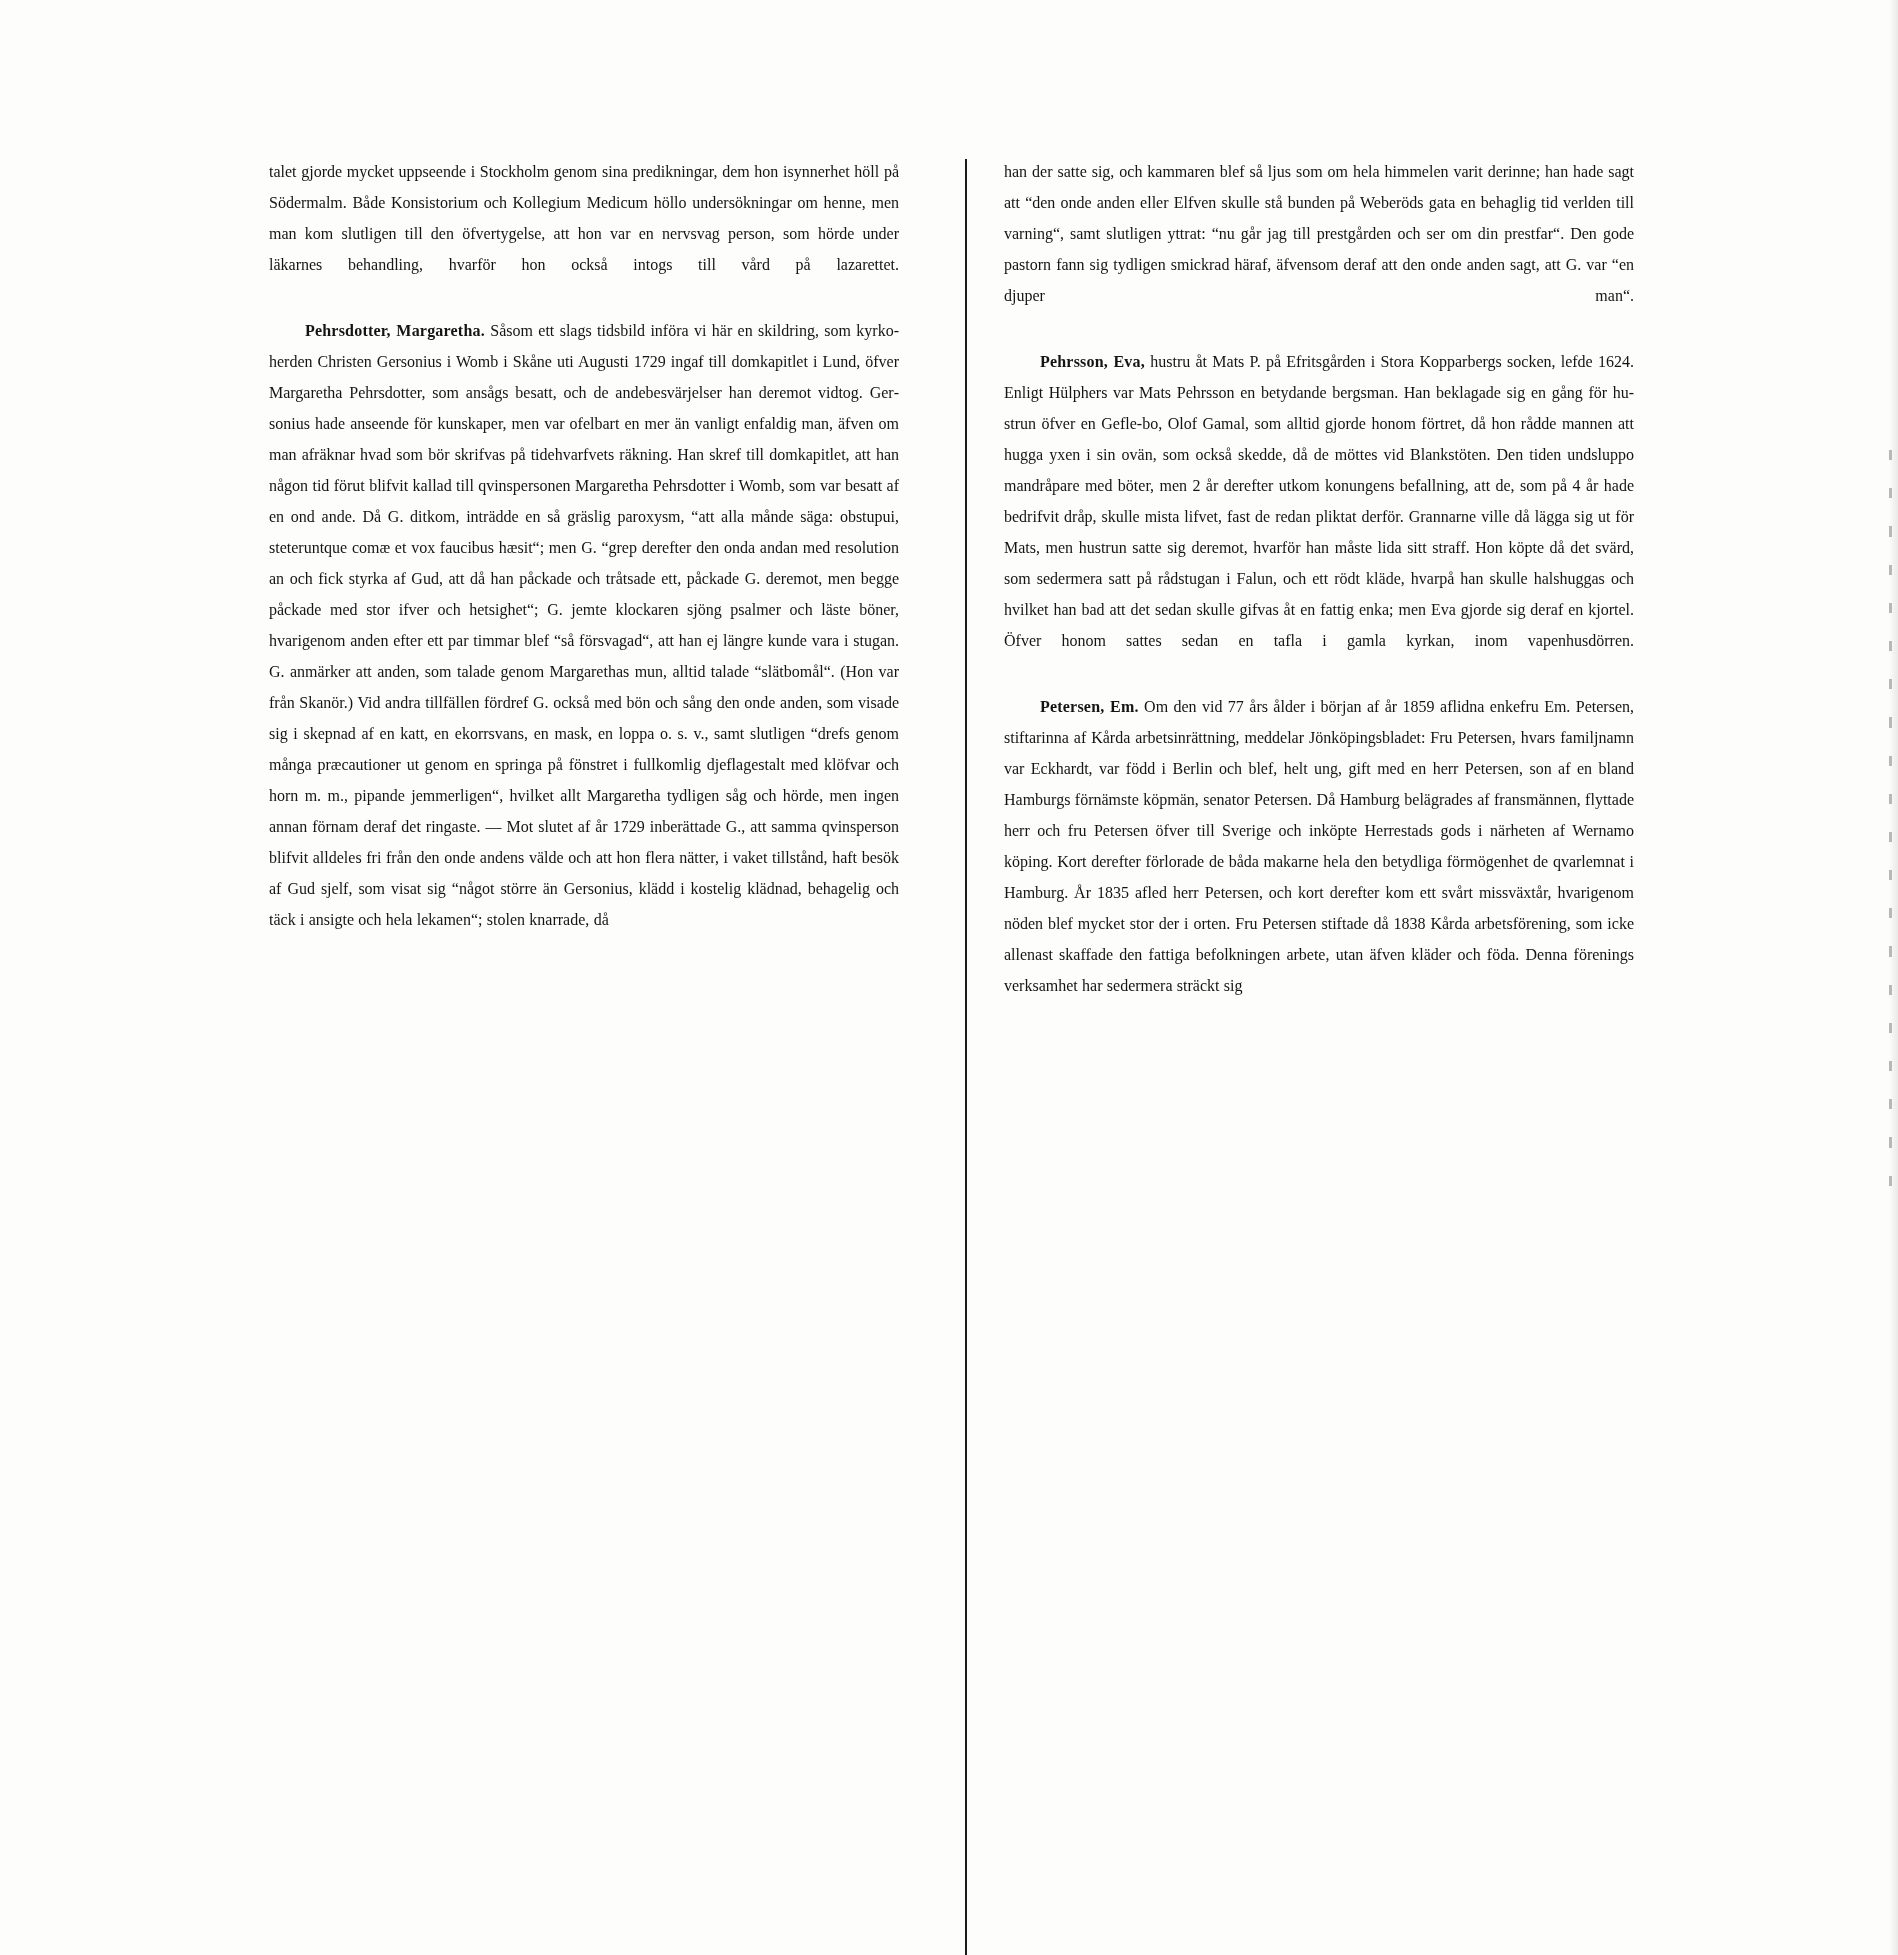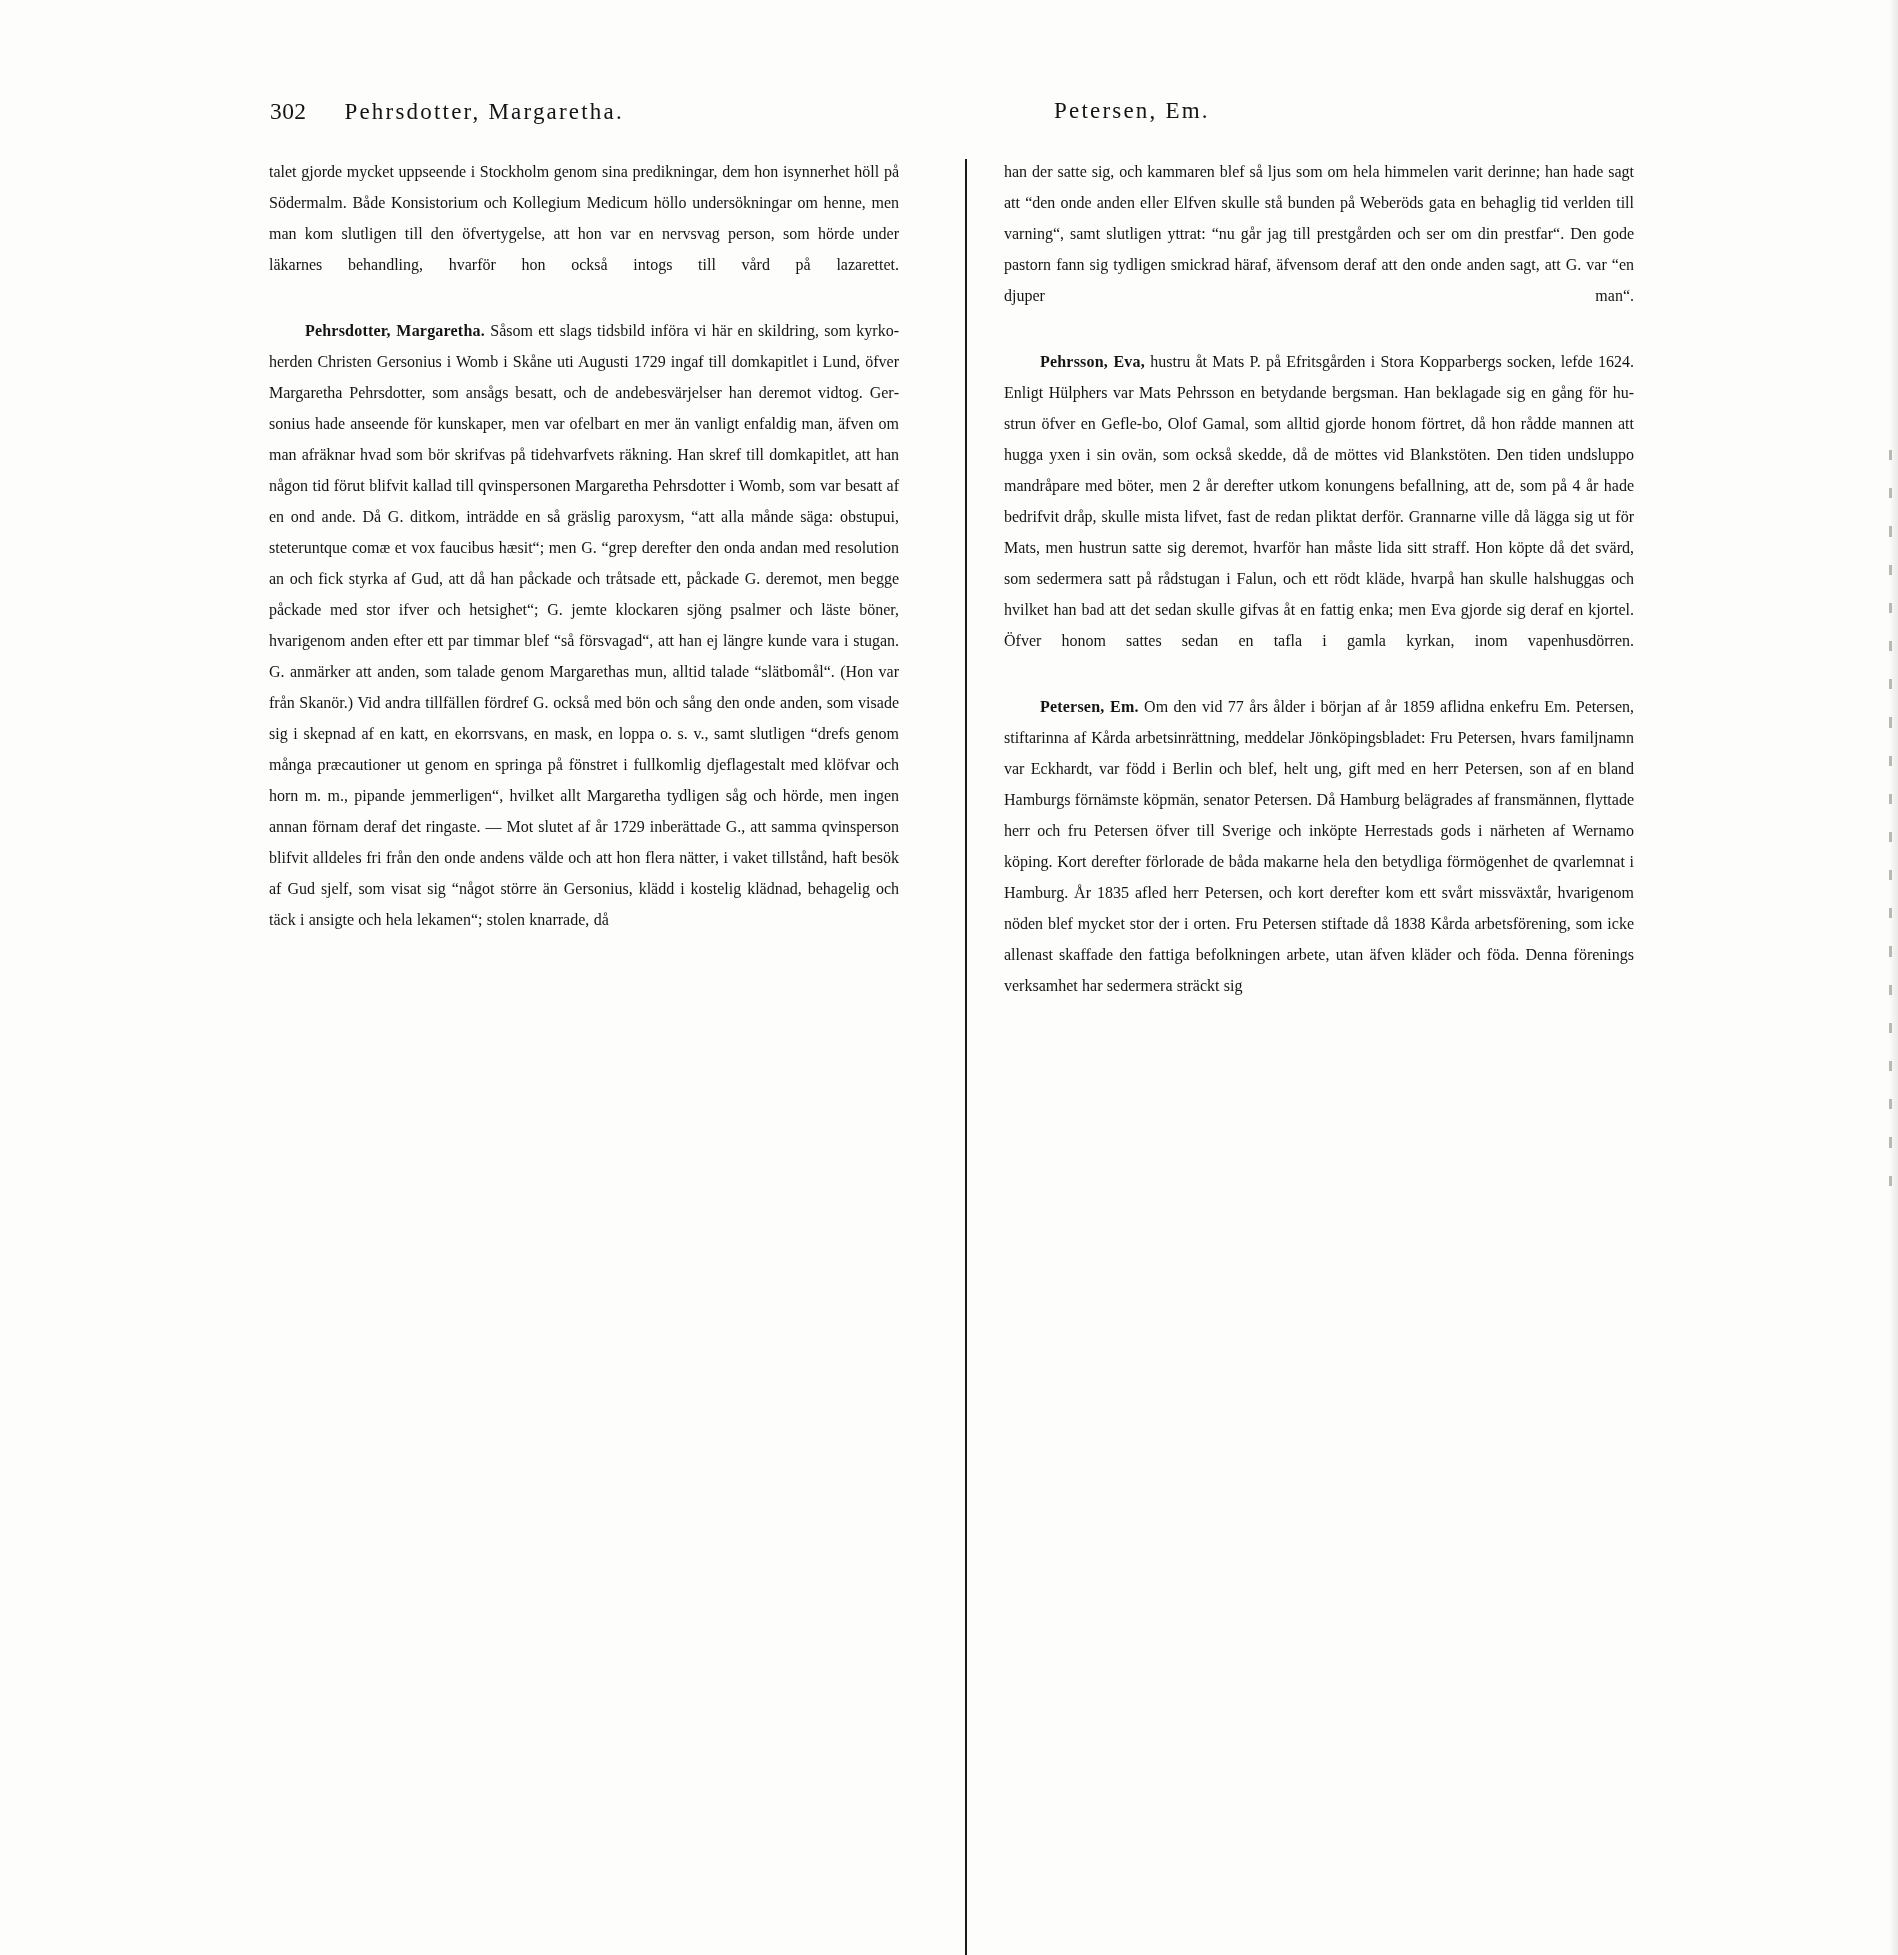--- a/index.html
+++ b/index.html
@@ -150,25 +150,20 @@
       <i></i>
       <i></i>
       <i></i>
       <i></i>
       <i></i>
       <i></i>
       <i></i>
       <i></i>
   </div>
 
-  <div id="running-head">
-    <span class="head-folio">302</span>
-    <span class="head-left-title">Pehrsdotter, Margaretha.</span>
-    <span class="head-right-title">Petersen, Em.</span>
-  </div>
 
   <div id="columns">
 
     <div id="column-rule"></div>
 
     <div class="column" id="column-left">
         <p class="para"><span>talet gjorde mycket uppseende i Stockholm ge­nom sina predikningar, dem hon isynnerhet höll på Södermalm. Både Konsistorium och Kolle­gium Medicum höllo undersökningar om henne, men man kom slutligen till den öfvertygelse, att hon var en nervsvag person, som hörde under läkarnes behandling, hvarför hon också intogs till vård på lazarettet.</span></p>
         <p class="para indent last-natural"><span class="headword">Pehrsdotter, Margaretha.</span><span> Såsom ett slags tidsbild införa vi här en skildring, som kyrko­herden Christen Gersonius i Womb i Skåne uti Augusti 1729 ingaf till domkapitlet i Lund, öf­ver Margaretha Pehrsdotter, som ansågs besatt, och de andebesvärjelser han deremot vidtog. Ger­sonius hade anseende för kunskaper, men var ofelbart en mer än vanligt enfaldig man, äfven om man afräknar hvad som bör skrifvas på tide­hvarfvets räkning. Han skref till domkapitlet, att han någon tid förut blifvit kallad till qvins­personen Margaretha Pehrsdotter i Womb, som var besatt af en ond ande. Då G. ditkom, in­trädde en så gräslig paroxysm, “att alla månde säga: obstupui, steteruntque comæ et vox fau­cibus hæsit“; men G. “grep derefter den onda andan med resolution an och fick styrka af Gud, att då han påckade och tråtsade ett, påckade G. deremot, men begge påckade med stor ifver och hetsighet“; G. jemte klockaren sjöng psal­mer och läste böner, hvarigenom anden efter ett par timmar blef “så försvagad“, att han ej län­gre kunde vara i stugan. G. anmärker att an­den, som talade genom Margarethas mun, alltid talade “slätbomål“. (Hon var från Skanör.) Vid andra tillfällen fördref G. också med bön och sång den onde anden, som visade sig i skepnad af en katt, en ekorrsvans, en mask, en loppa o. s. v., samt slutligen “drefs genom många præ­cautioner ut genom en springa på fönstret i full­komlig djeflagestalt med klöfvar och horn m. m., pipande jemmerligen“, hvilket allt Margaretha tydligen såg och hörde, men ingen annan för­nam deraf det ringaste. — Mot slutet af år 1729 inberättade G., att samma qvinsperson blifvit all­deles fri från den onde andens välde och att hon flera nätter, i vaket tillstånd, haft besök af Gud sjelf, som visat sig “något större än Gersonius, klädd i kostelig klädnad, behagelig och täck i ansigte och hela lekamen“; stolen knarrade, då</span></p>
       </div>
     <div class="column" id="column-right">

